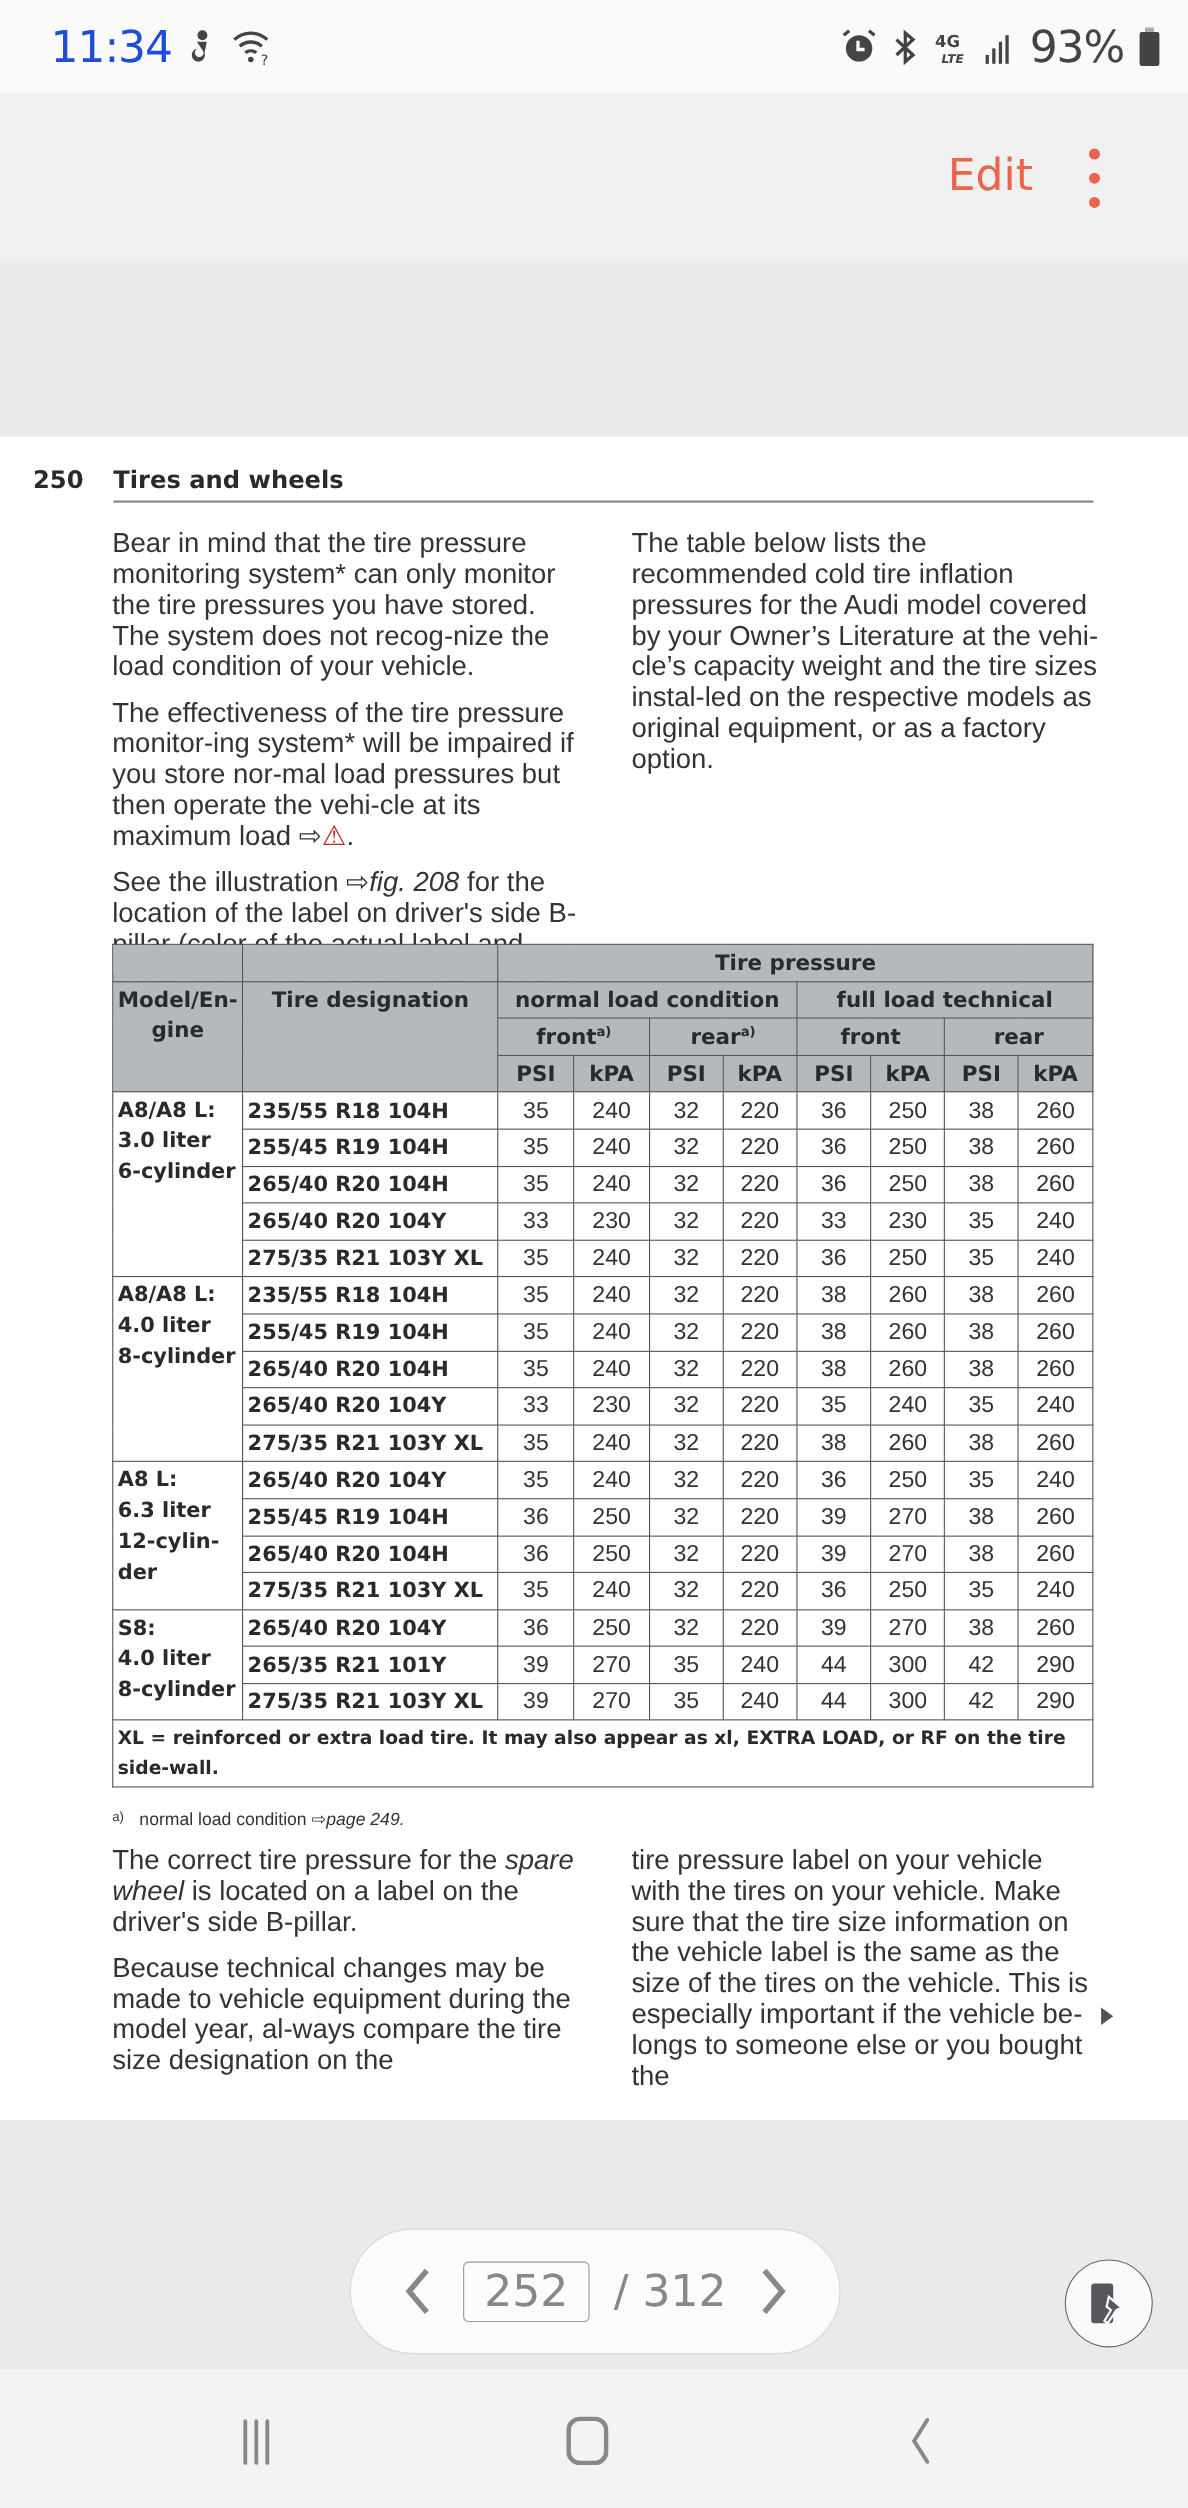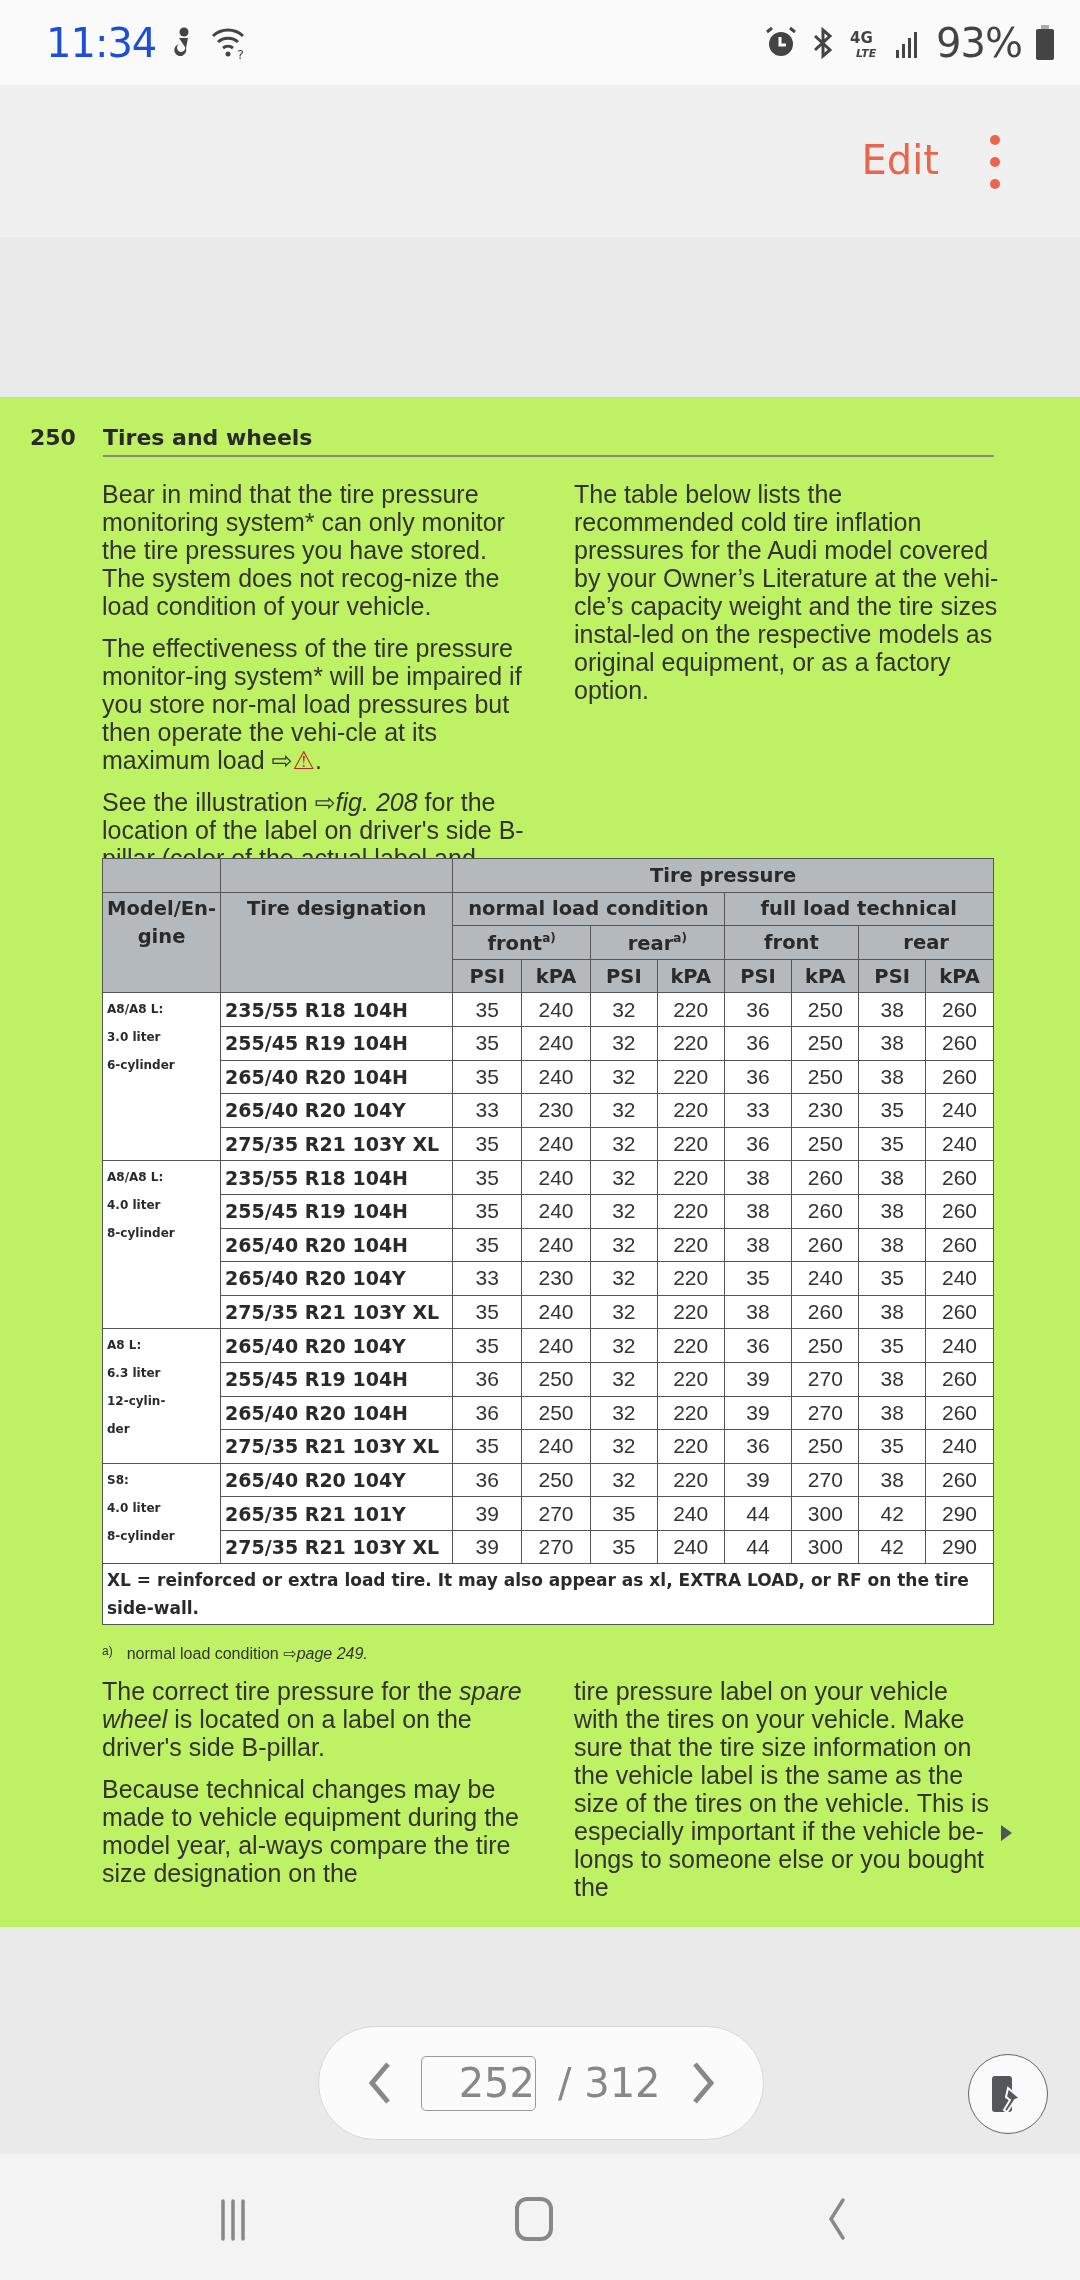--- a/index.html
+++ b/index.html
@@ -12,53 +12,53 @@
   .status-bar .battery-text { font-size: 40px; font-family: "DejaVu Sans", sans-serif; letter-spacing: -1px; color: #444; }
   .sb-icon { display: inline-flex; align-items: center; justify-content: center; }
 
   .app-bar { position: absolute; left: 0; top: 85px; width: 1080px; height: 152px; background: #f0f0f0; }
   .edit-btn { position: absolute; right: 141px; top: 52px; font-size: 40px; color: #e9664c; background: none; border: none; font-family: "DejaVu Sans", sans-serif; cursor: pointer; }
   .more-btn { position: absolute; right: 70px; top: 50px; width: 30px; height: 54px; display: flex; flex-direction: column; justify-content: space-between; align-items: center; cursor: pointer; }
   .more-btn span { width: 10px; height: 10px; border-radius: 50%; background: #e9664c; }
 
   .gray-gap { position: absolute; left: 0; top: 237px; width: 1080px; height: 160px; background: #eaeaea; }
 
-  .page { position: absolute; left: 0; top: 397px; width: 1080px; height: 1782px; background: #bef264; color: #2b2b2b; padding-left: 25px; }
+  .page { position: absolute; left: 0; top: 397px; width: 1080px; height: 1782px; background: #ffffff; color: #2b2b2b; padding-left: 25px; }
   .page-header { position: absolute; left: 30px; top: 28px; display: flex; align-items: baseline; }
   .page-num { font-family: "DejaVu Sans", sans-serif; font-weight: bold; font-size: 22px; color: #2a2a2a; width: 73px; }
   .chapter { font-family: "DejaVu Sans", sans-serif; font-weight: bold; font-size: 22px; color: #2a2a2a; }
   .header-rule { position: absolute; left: 103px; top: 58px; width: 891px; height: 2px; background: #888; }
 
   .col { position: absolute; font-size: 25px; line-height: 28px; color: #333; font-family: "Liberation Sans", sans-serif; }
   .col p { margin-bottom: 14px; }
   .col-left { left: 102px; top: 83px; width: 425px; }
   .col-right { left: 574px; top: 83px; width: 425px; }
   .warn { color: #c0272d; }
 
   table.tp { position: absolute; left: 102px; top: 461px; width: 892px; border-collapse: collapse; font-size: 20px; font-family: "DejaVu Sans", sans-serif; }
   table.tp th, table.tp td { border: 1.5px solid #555; height: 33.6px; padding: 0 4px; }
   table.tp th { background: #b4b9bd; font-weight: bold; color: #2a2a2a; text-align: center; font-size: 19.5px; }
   table.tp td { background: #fff; text-align: center; color: #333; font-family: "Liberation Sans", sans-serif; font-size: 21px; }
-  table.tp td.model { text-align: left; vertical-align: top; font-weight: bold; font-family: "DejaVu Sans", sans-serif; font-size: 12px; line-height: 28px; padding-top: 2px; color: #2a2a2a; }
+  table.tp td.model { text-align: left; vertical-align: top; font-weight: bold; font-family: "DejaVu Sans", sans-serif; font-size: 19px; line-height: 28px; padding-top: 2px; color: #2a2a2a; }
   table.tp td.tire { text-align: left; font-weight: bold; font-family: "DejaVu Sans", sans-serif; font-size: 19px; color: #2a2a2a; }
   table.tp td.note { text-align: left; font-weight: bold; font-family: "DejaVu Sans", sans-serif; font-size: 17px; line-height: 28px; padding: 2px 4px; color: #2a2a2a; }
   table.tp sup { font-size: 12px; }
 
   .footnote { position: absolute; left: 102px; top: 1247px; font-size: 16px; color: #333; }
   .footnote .fn-mark { font-size: 12px; vertical-align: top; margin-right: 14px; }
 
   .col2-left { left: 102px; top: 1280px; width: 425px; }
   .col2-right { left: 574px; top: 1280px; width: 425px; }
   .next-arrow { position: absolute; right: 68px; top: 1428px; width: 0; height: 0; border-top: 8px solid transparent; border-bottom: 8px solid transparent; border-left: 11px solid #4a5560; cursor: pointer; }
 
   .bottom-gray { position: absolute; left: 0; top: 1927px; width: 1080px; height: 227px; background: #eaeaea; }
   .pager { position: absolute; left: 318px; top: 2026px; width: 446px; height: 114px; background: #fbfbfb; border: 1.5px solid #d8d8d8; border-radius: 57px; display: flex; align-items: center; }
   .pager-prev, .pager-next { width: 60px; height: 60px; display: flex; align-items: center; justify-content: center; cursor: pointer; }
   .pager-prev { margin-left: 30px; }
-  .page-input { margin-left: 12px; width: 115px; height: 55px; border: 1.5px solid #999; border-radius: 5px; background: #fbfbfb; font-size: 40px; color: #888; text-align: right; font-family: "DejaVu Sans", sans-serif; }
+  .page-input { margin-left: 12px; width: 115px; height: 55px; border: 1.5px solid #999; border-radius: 5px; background: #fbfbfb; font-size: 40px; color: #888; text-align: center; font-family: "DejaVu Sans", sans-serif; }
   .page-total { margin-left: 22px; font-size: 40px; color: #888; font-family: "DejaVu Sans", sans-serif; width: 110px; }
   .pager-next { margin-left: 6px; }
 
   .fab { position: absolute; left: 968px; top: 2054px; width: 80px; height: 80px; border-radius: 50%; background: #fafafa; border: 1.5px solid #666; display: flex; align-items: center; justify-content: center; cursor: pointer; }
 
   .nav-bar { position: absolute; left: 0; top: 2154px; width: 1080px; height: 126px; background: #f3f3f3; }
   .nav-btn { position: absolute; top: 30px; width: 80px; height: 70px; display: flex; align-items: center; justify-content: center; cursor: pointer; }
 </style>
 </head>
 <body>

